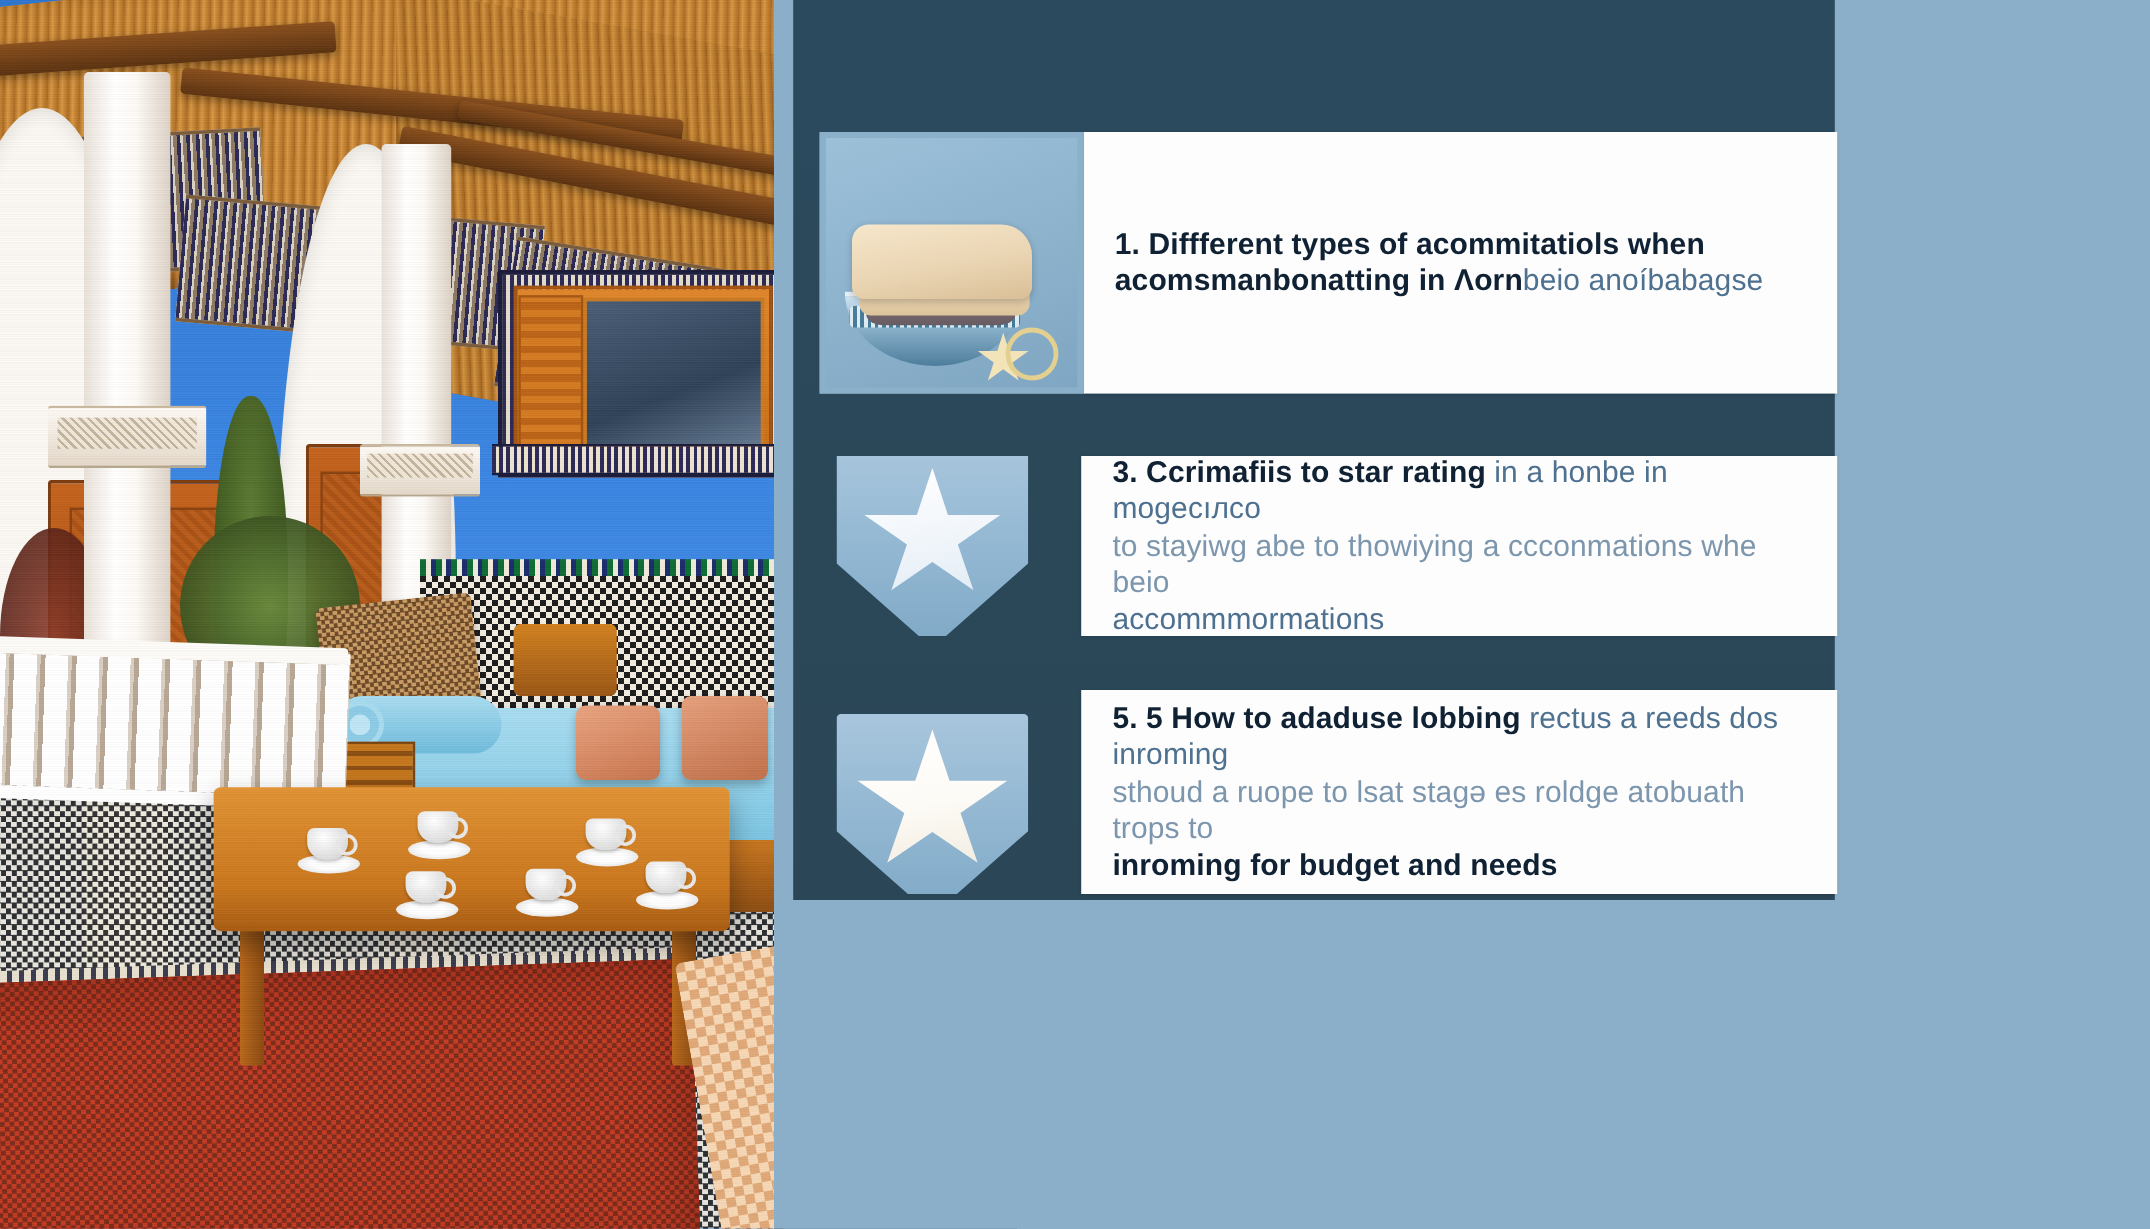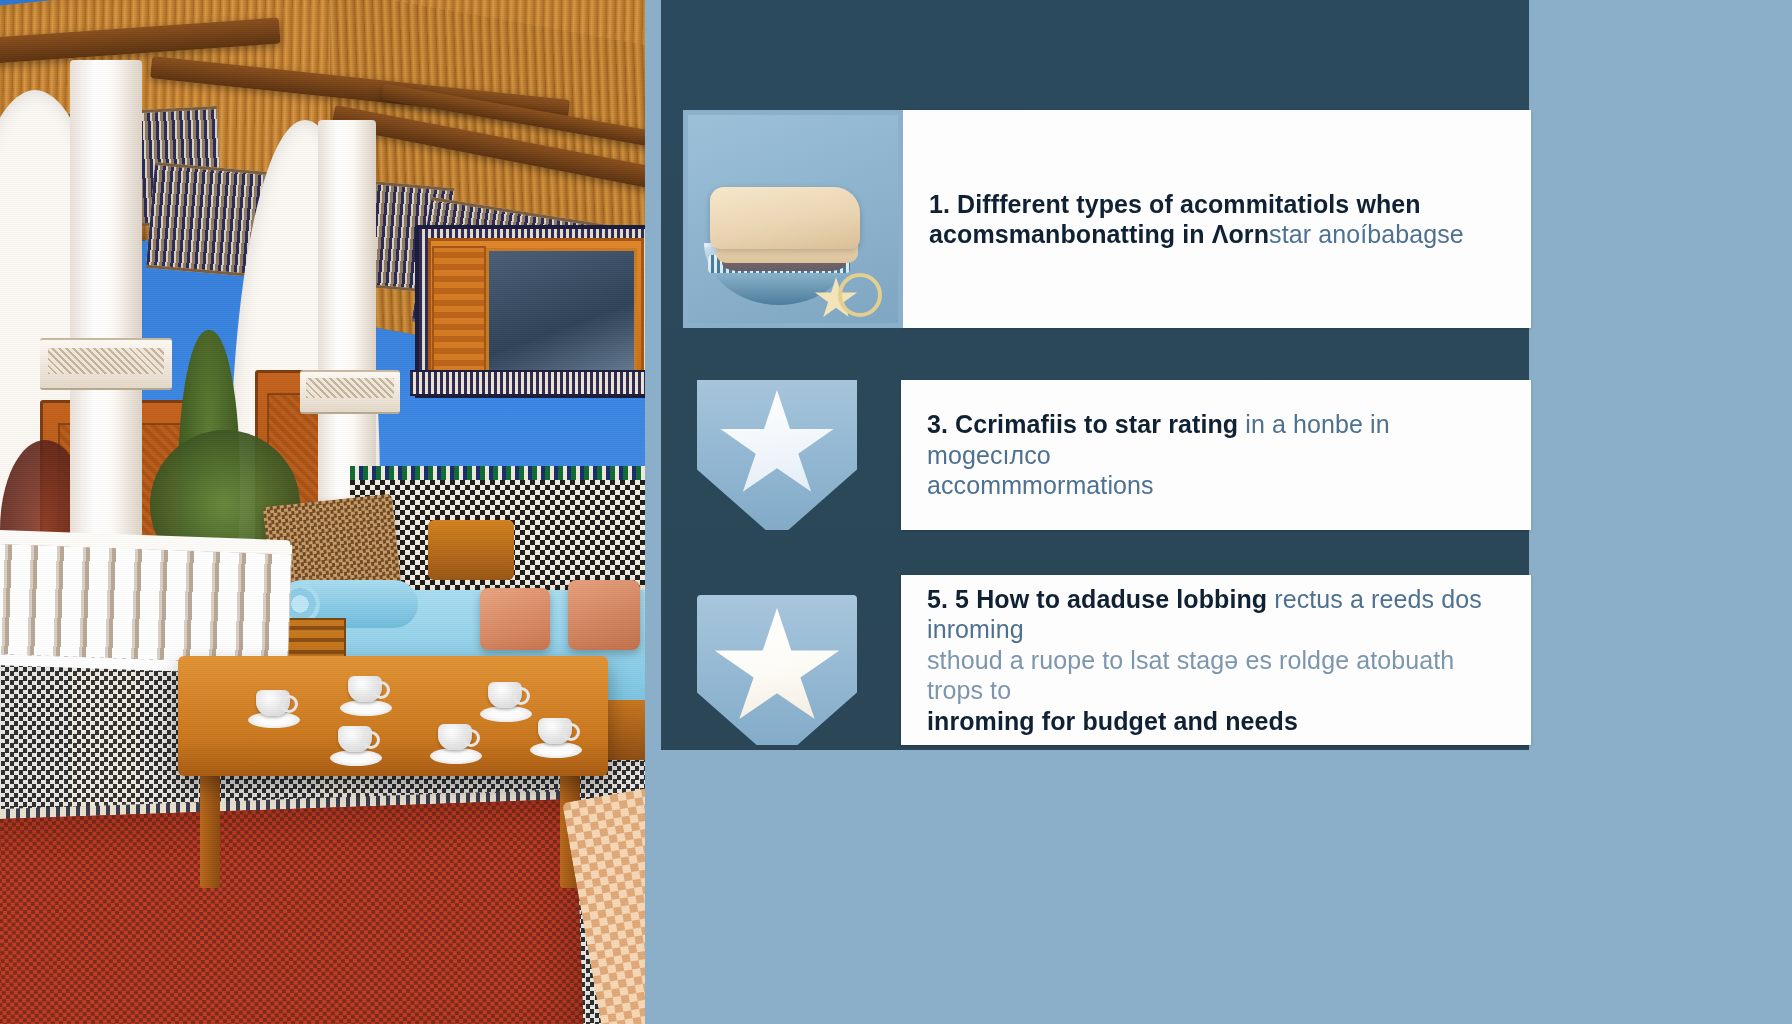--- a/index.html
+++ b/index.html
@@ -616,40 +616,43 @@
             <div class="towel-top"></div>
             <div class="towel-star"></div>
             <div class="towel-ring"></div>
           </div>
           <div class="card-body">
             <div class="card-text">
               <span class="ln">
                 <span class="strong">1. Diffferent types of acommitatiols when</span>
               </span>
               <span class="ln">
-                <span class="strong">acomsmanbonatting in </span><span class="strong">Λorn</span><span class="mid">star anoíbabagse</span>
+                <span class="strong">acomsmanbonatting in </span><span class="strong">Λorn</span><span class="mid">beio anoíbabagse</span>
               </span>
             </div>
           </div>
         </div>
 
         <div class="card card2">
           <div class="card-thumb">
             <div class="shield-wrap" style="left:14px;top:-8px">
               <div class="shield">
                 <div class="star-glyph"></div>
               </div>
             </div>
           </div>
           <div class="card-body">
             <div class="card-text">
               <span class="ln">
                 <span class="strong">3. Ccrimafiis to star rating </span><span class="mid">in a honbe in mogecıлco</span>
               </span>
               <span class="ln">
+                <span>to stayiwg abe to thowiying a ccconmations whe  beio</span>
+              </span>
+              <span class="ln">
                 <span class="mid">accommmormations</span>
               </span>
             </div>
           </div>
         </div>
 
         <div class="card card3">
           <div class="card-thumb">
             <div class="shield-wrap" style="left:14px;top:20px">
               <div class="shield s2">

